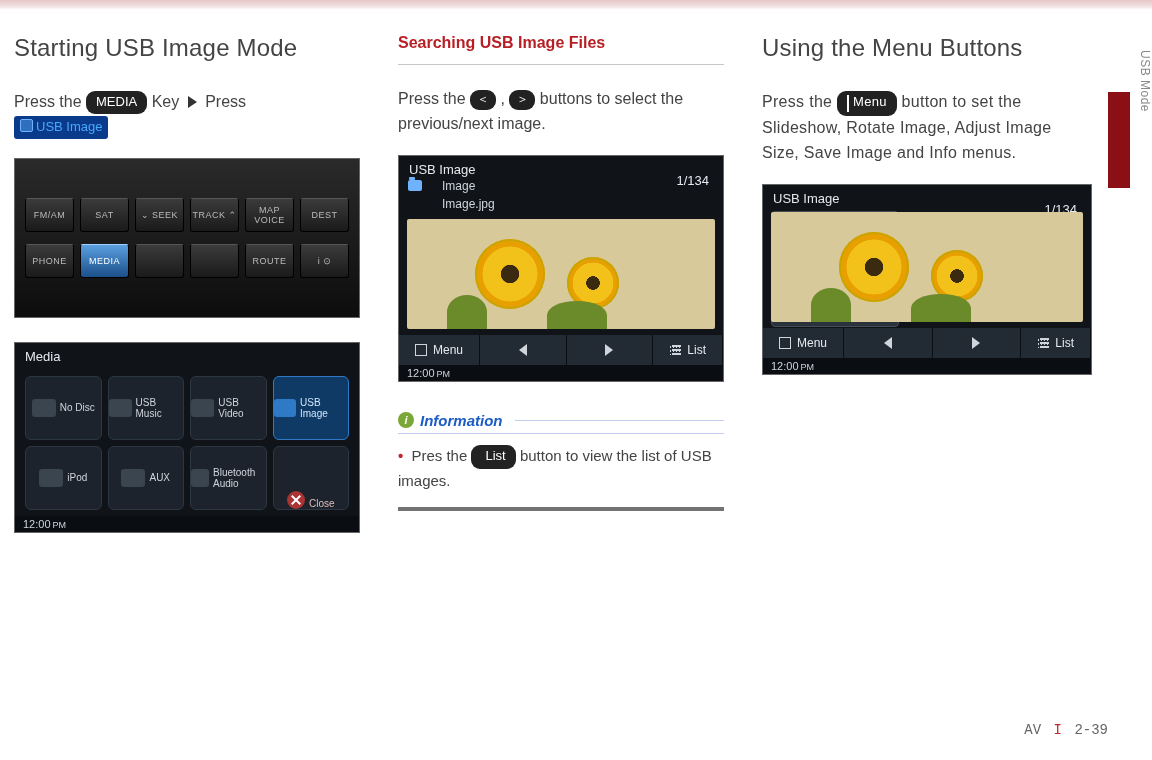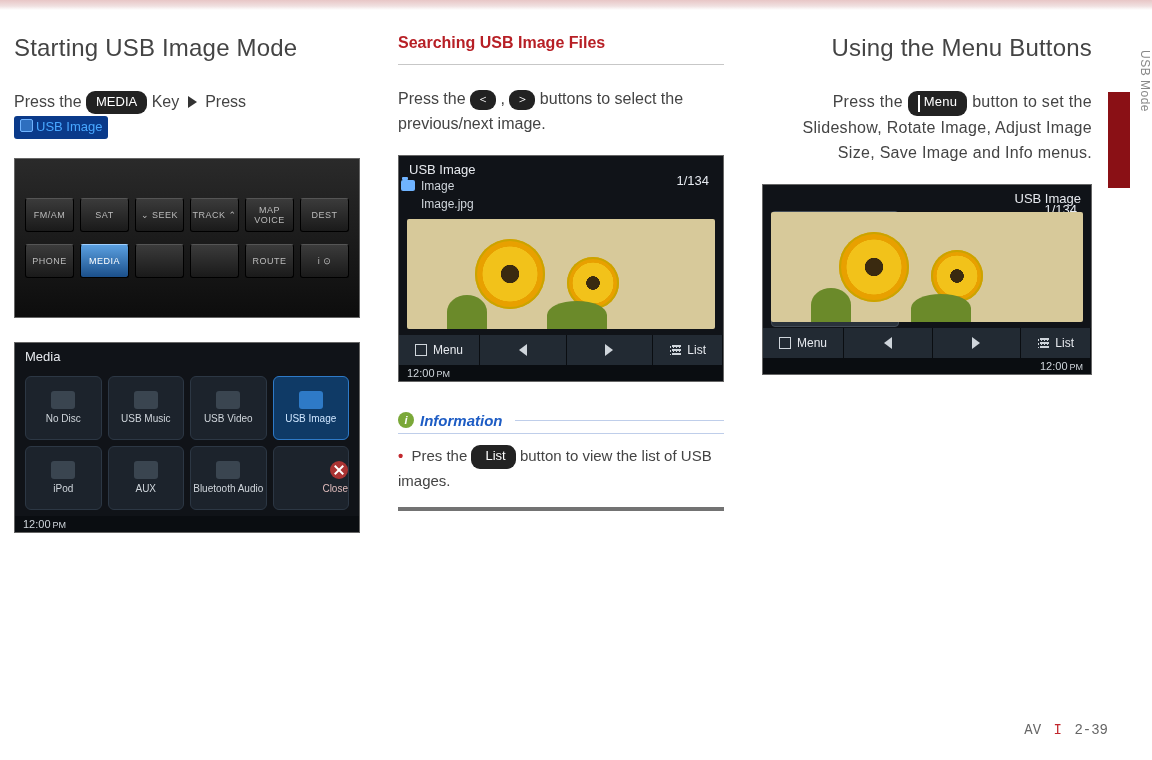--- a/index.html
+++ b/index.html
@@ -20,21 +20,21 @@
     display: flex;
     gap: 38px;
     padding: 24px 44px 0 14px;
   }
   .col {
     flex: 1 1 0;
     min-width: 0;
   }
   .col1 { max-width: 346px; }
   .col2 { max-width: 326px; }
-  .col3 { max-width: 330px; text-align: right; }
+  .col3 { max-width: 330px; }
 
   h2.section-head {
     font-size: 24px;
     font-weight: 400;
     color: #444;
     letter-spacing: .2px;
     margin-bottom: 28px;
     font-stretch: condensed;
   }
 
@@ -95,21 +95,21 @@
     border-radius:3px;
     display:flex; align-items:center; justify-content:center;
     font-size:9px; color:#bbb; letter-spacing:.5px;
     text-align:center;
   }
   .hw .btn.hl { background: linear-gradient(#5a9fe0,#1b4f8a); color:#fff; border-top-color:#9fd0ff;}
 
   
   .screen { min-height: 180px; }
   .screen .titlebar { padding:6px 10px 2px; color:#e6e9ee; font-size:13px; }
-  .screen .subline { padding:0 2px 4px; display:flex; align-items:center; gap:6px; font-size:12px; color:#cfd5db;}
+  .screen .subline { padding:0 9px 4px; display:flex; align-items:center; gap:20px; font-size:12px; color:#cfd5db;}
   .folder-ico { width:14px; height:11px; background:#6fb3ff; border-radius:2px; display:inline-block; position:relative;}
   .folder-ico::before{content:"";position:absolute;top:-3px;left:1px;width:6px;height:3px;background:#6fb3ff;border-radius:1px;}
   .screen .canvas {
     margin:4px 8px 0; height:110px; border-radius:2px;
     background: #d7c99a;
     position:relative; overflow:hidden;
   }
   .sunflower{
     position:absolute; width:70px; height:70px; border-radius:50%;
     background: radial-gradient(circle at 50% 50%, #3a2a10 0 18%, #f2c21a 19% 55%, #e8a000 56% 100%);
@@ -152,21 +152,21 @@
   .mico.play{width:0;height:0;border-top:5px solid transparent;border-bottom:5px solid transparent;border-left:7px solid #cfd5db;}
   .mico.rot{border:2px solid #cfd5db;border-left-color:transparent;border-radius:50%;position:relative;}
   .mico.size{border:1px solid #cfd5db;box-shadow:2px 2px 0 0 #cfd5db33 inset;}
   .mico.save{border:1px solid #cfd5db;border-top-width:3px;}
   .mico.info{border:1px solid #cfd5db;border-radius:50%;}
 
   
   .mediagrid{display:grid;grid-template-columns:repeat(4,1fr);gap:6px;padding:10px 10px 6px;}
   .mediagrid .tile{
     background:#1c232c;border:1px solid #2c3744;border-radius:6px;
-    height:64px;display:flex;flex-direction:column;align-items:center;justify-content:center;
+    height:64px;display:flex;flex-direction:row;align-items:center;justify-content:center;
     font-size:10px;color:#cfd5db;gap:4px;
   }
   .mediagrid .tile.sel{background:#0f3a66;border-color:#2e7ac7;color:#cfe6ff;}
   .mediagrid .tile.close{color:#e0bcbc;align-items:flex-end;}
   .tile .tico{width:24px;height:18px;background:#3a4550;border-radius:3px;}
   .tile.sel .tico{background:#2e7ac7;}
   .tile.close .tico{background:#a33; width:18px;height:18px;border-radius:50%;position:relative;}
   .tile.close .tico::before,.tile.close .tico::after{content:"";position:absolute;left:8px;top:3px;width:2px;height:12px;background:#fff;}
   .tile.close .tico::before{transform:rotate(45deg);}
   .tile.close .tico::after{transform:rotate(-45deg);}

